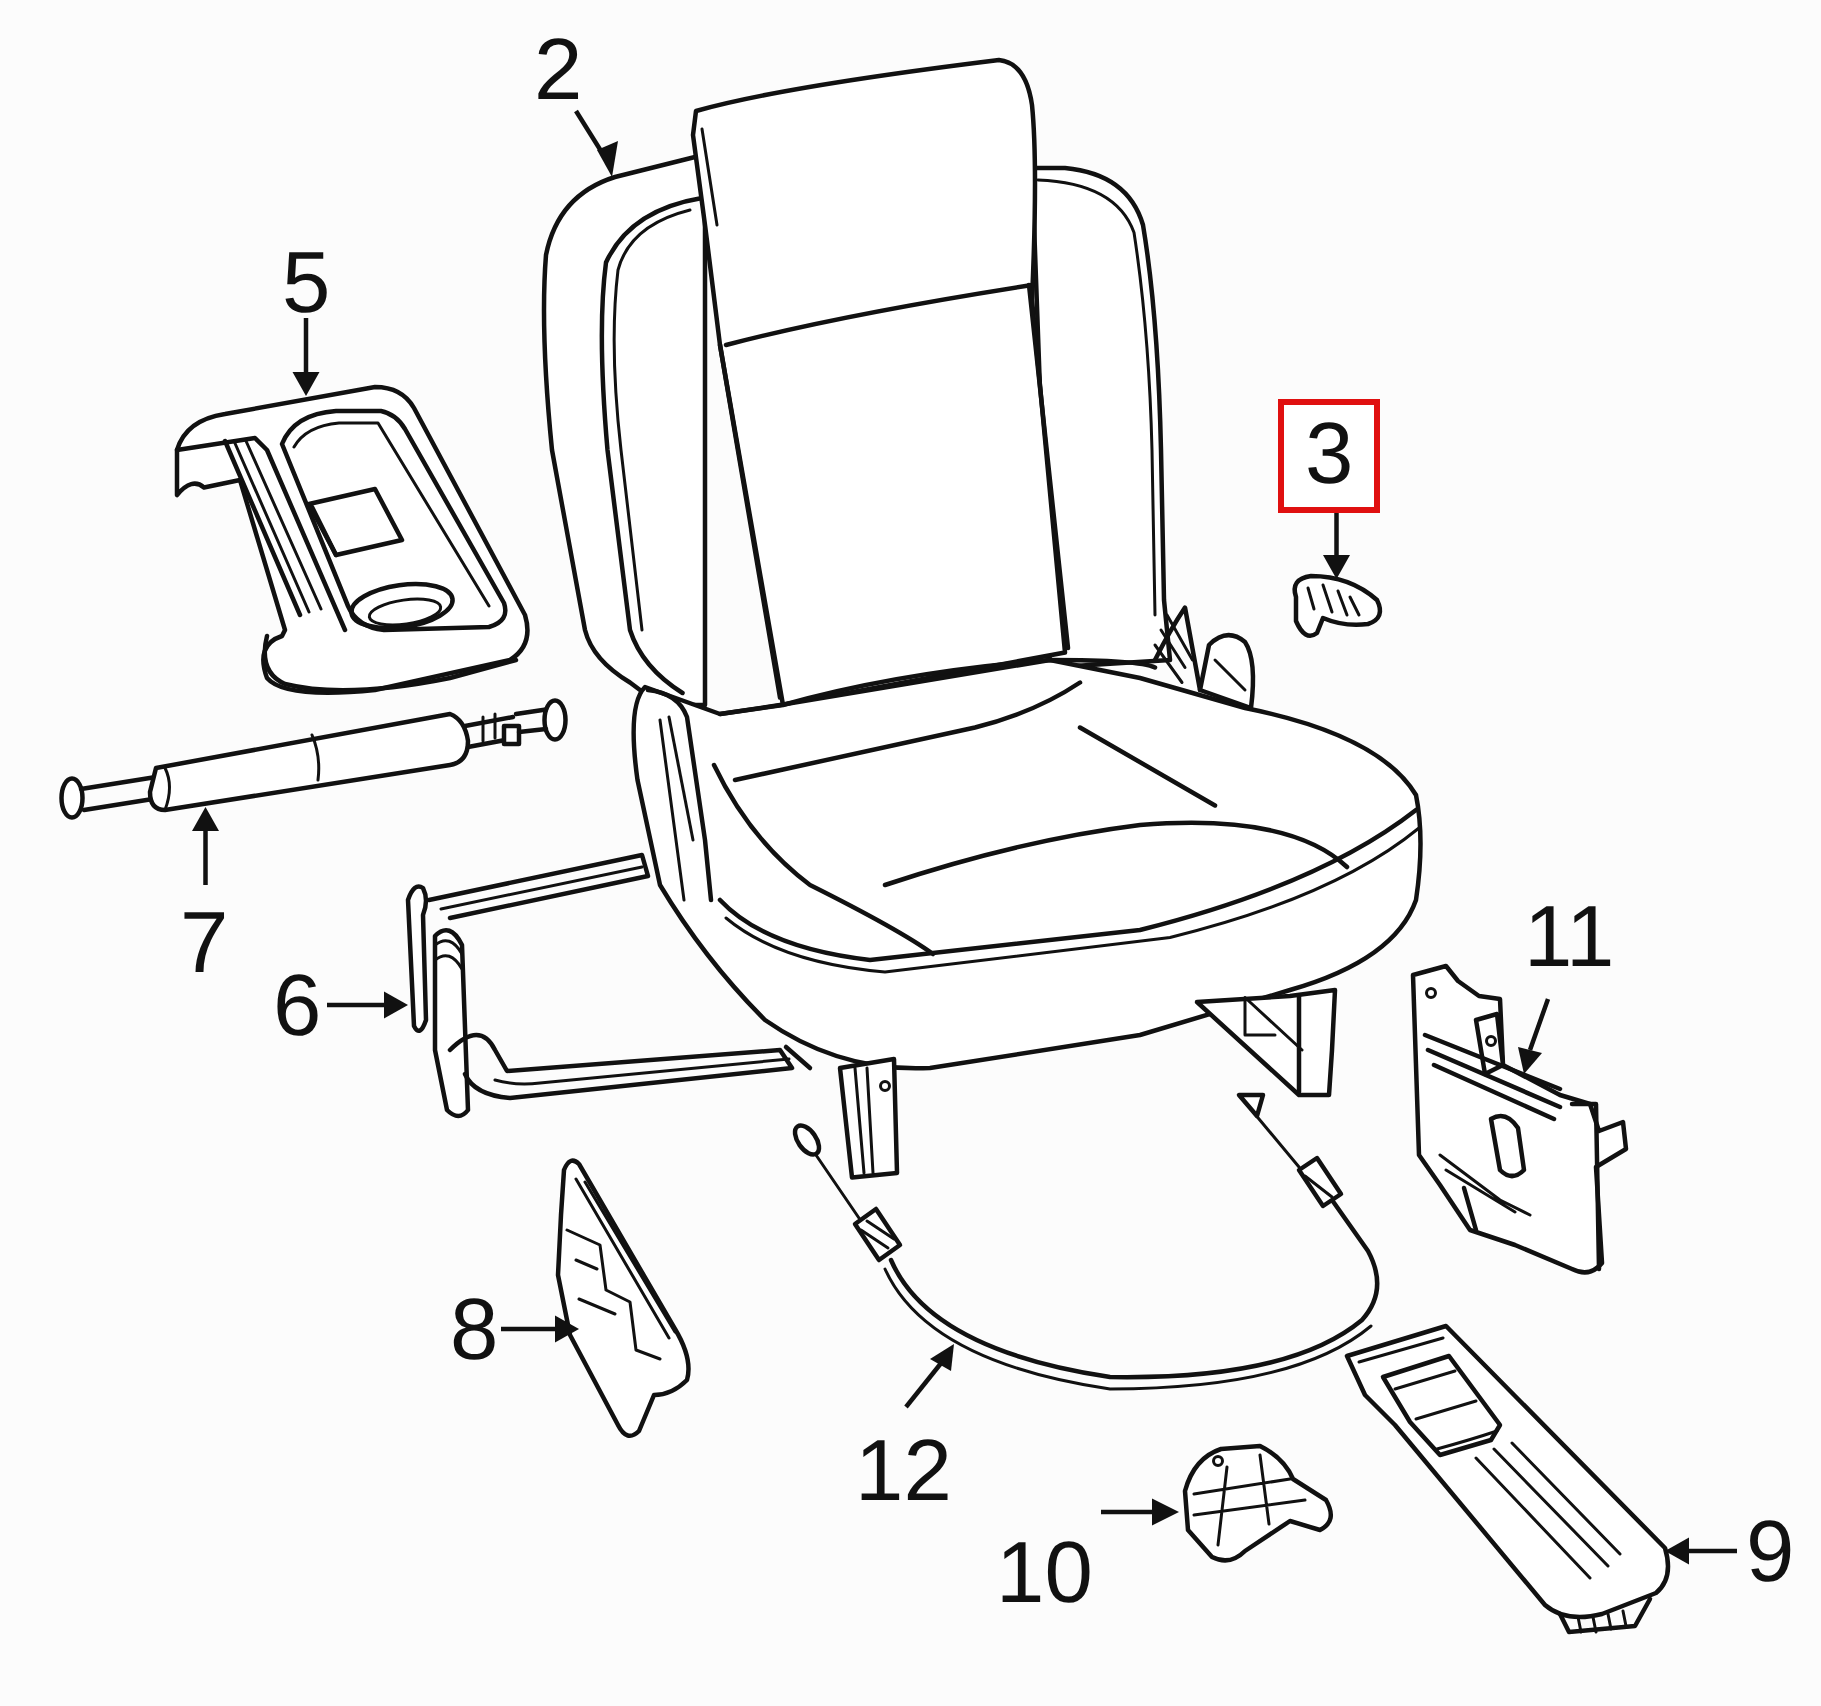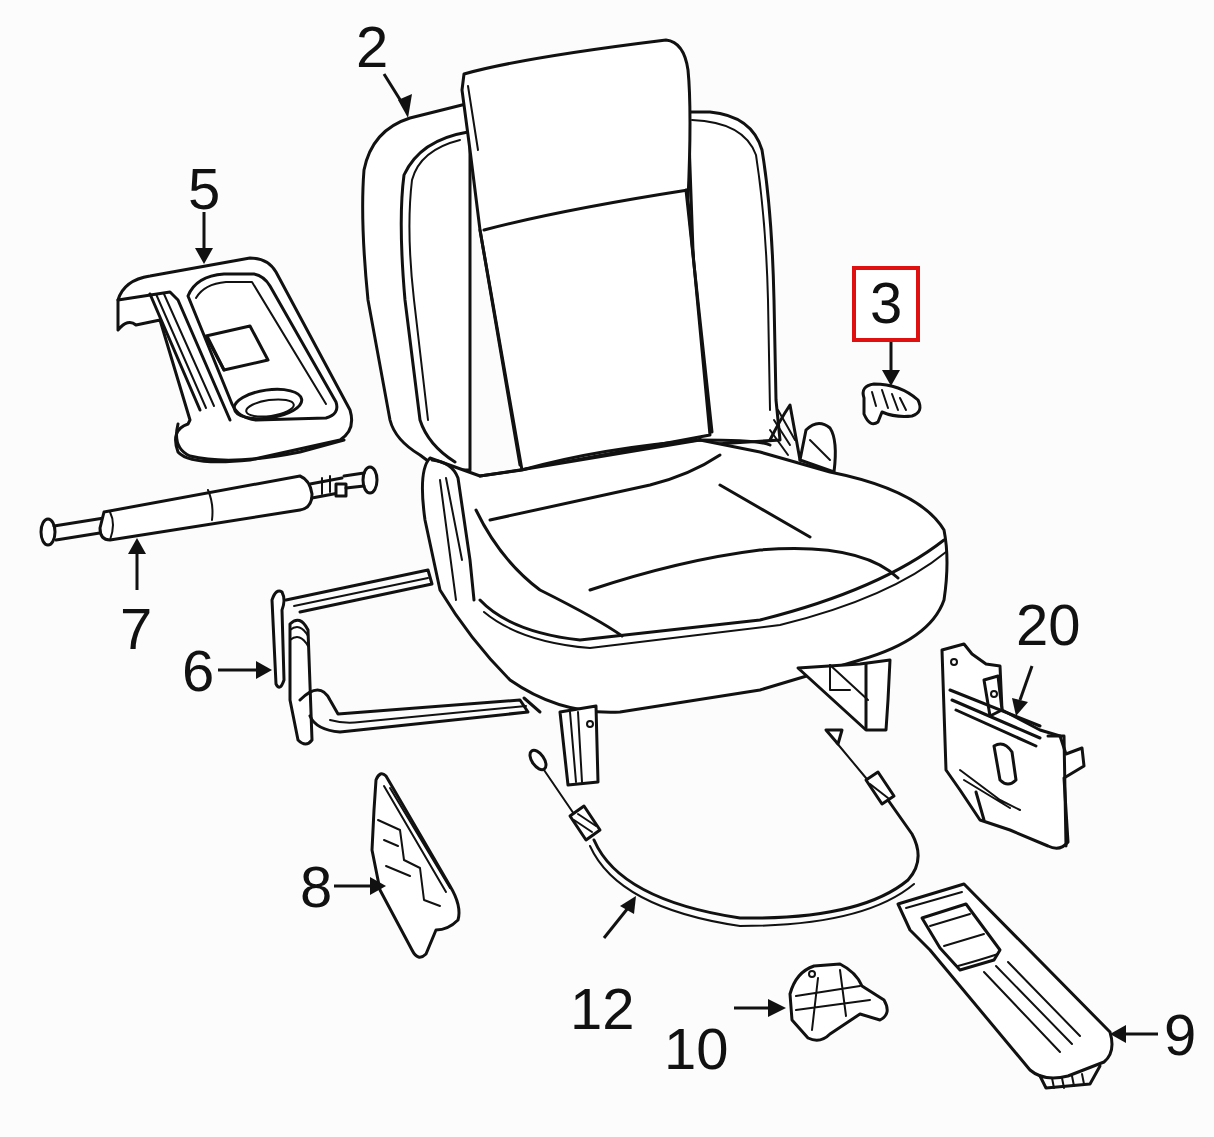--- a/index.html
+++ b/index.html
@@ -205,15 +205,15 @@
 
   
   <div class="callout" style="left:356px; top:18px;">2</div>
   <div class="callout highlighted" style="left:852px; top:266px;">3</div>
   <div class="callout" style="left:188px; top:160px;">5</div>
   <div class="callout" style="left:182px; top:642px;">6</div>
   <div class="callout" style="left:120px; top:600px;">7</div>
   <div class="callout" style="left:300px; top:858px;">8</div>
   <div class="callout" style="left:1164px; top:1006px;">9</div>
   <div class="callout" style="left:664px; top:984px;margin-top:36px;">10</div>
-  <div class="callout" style="left:1016px; top:596px;">20</div>
-  <div class="callout" style="left:570px; top:980px;">12</div>
+  <div class="callout" style="left:1016px; top:596px;">11</div>
+  <div class="callout" style="left:570px; top:952px;">12</div>
 </div>
 
 </body></html>

